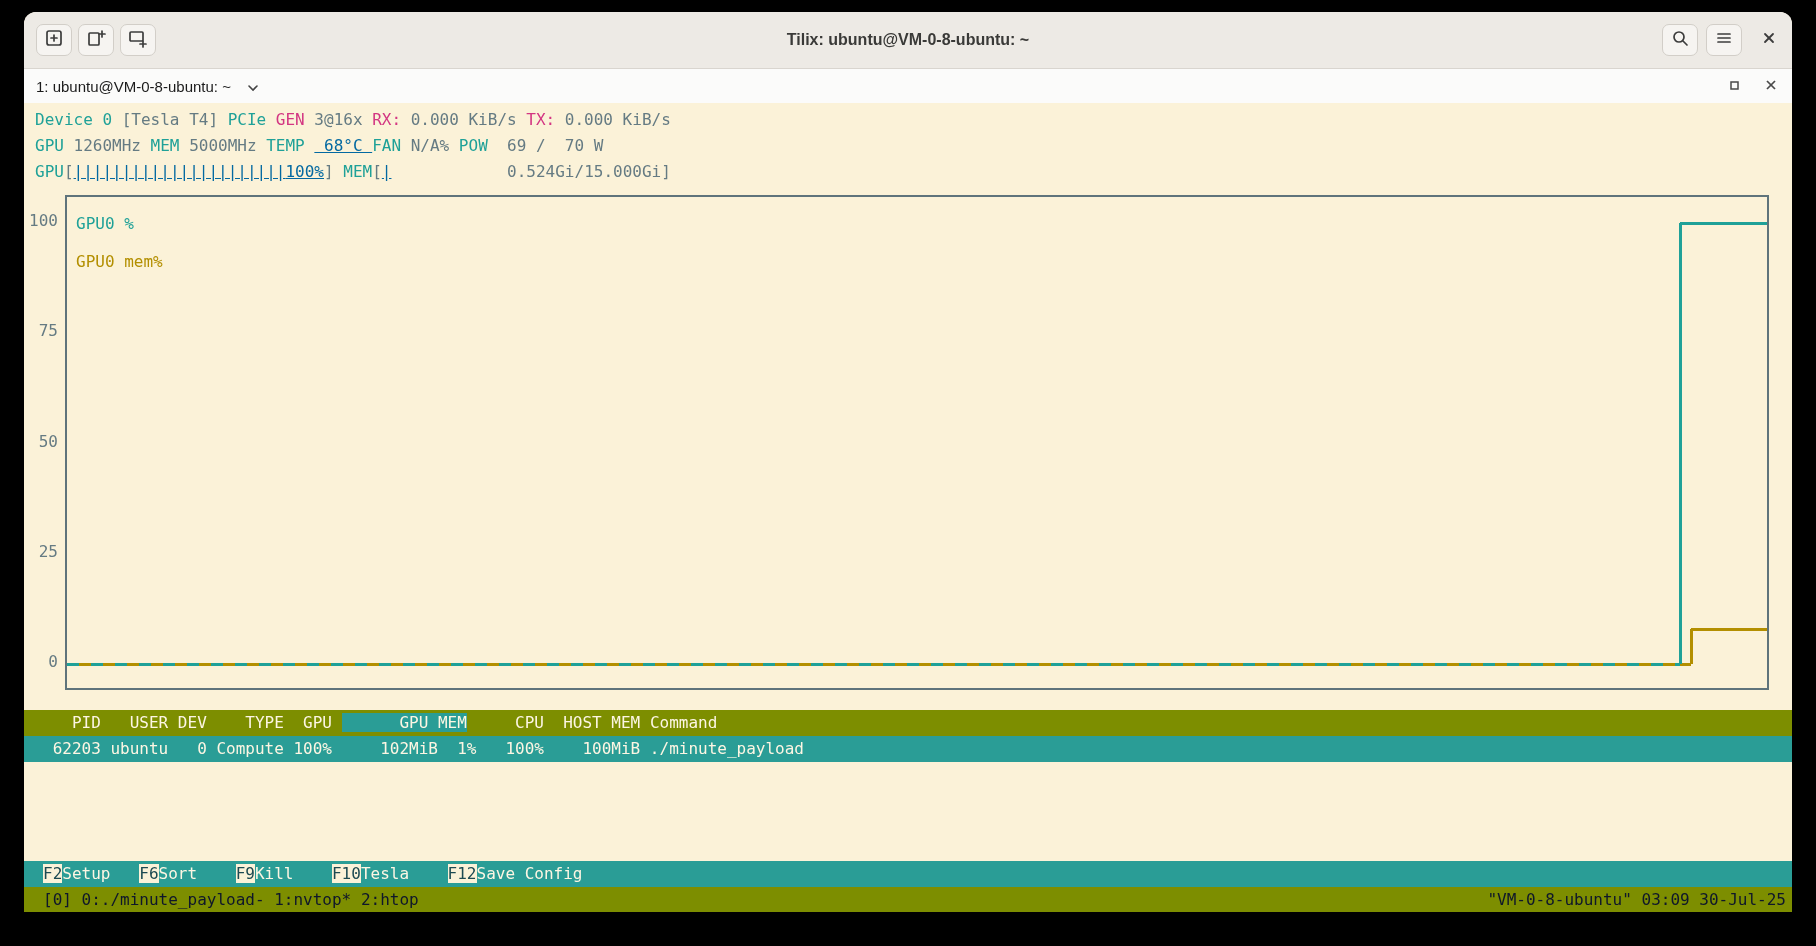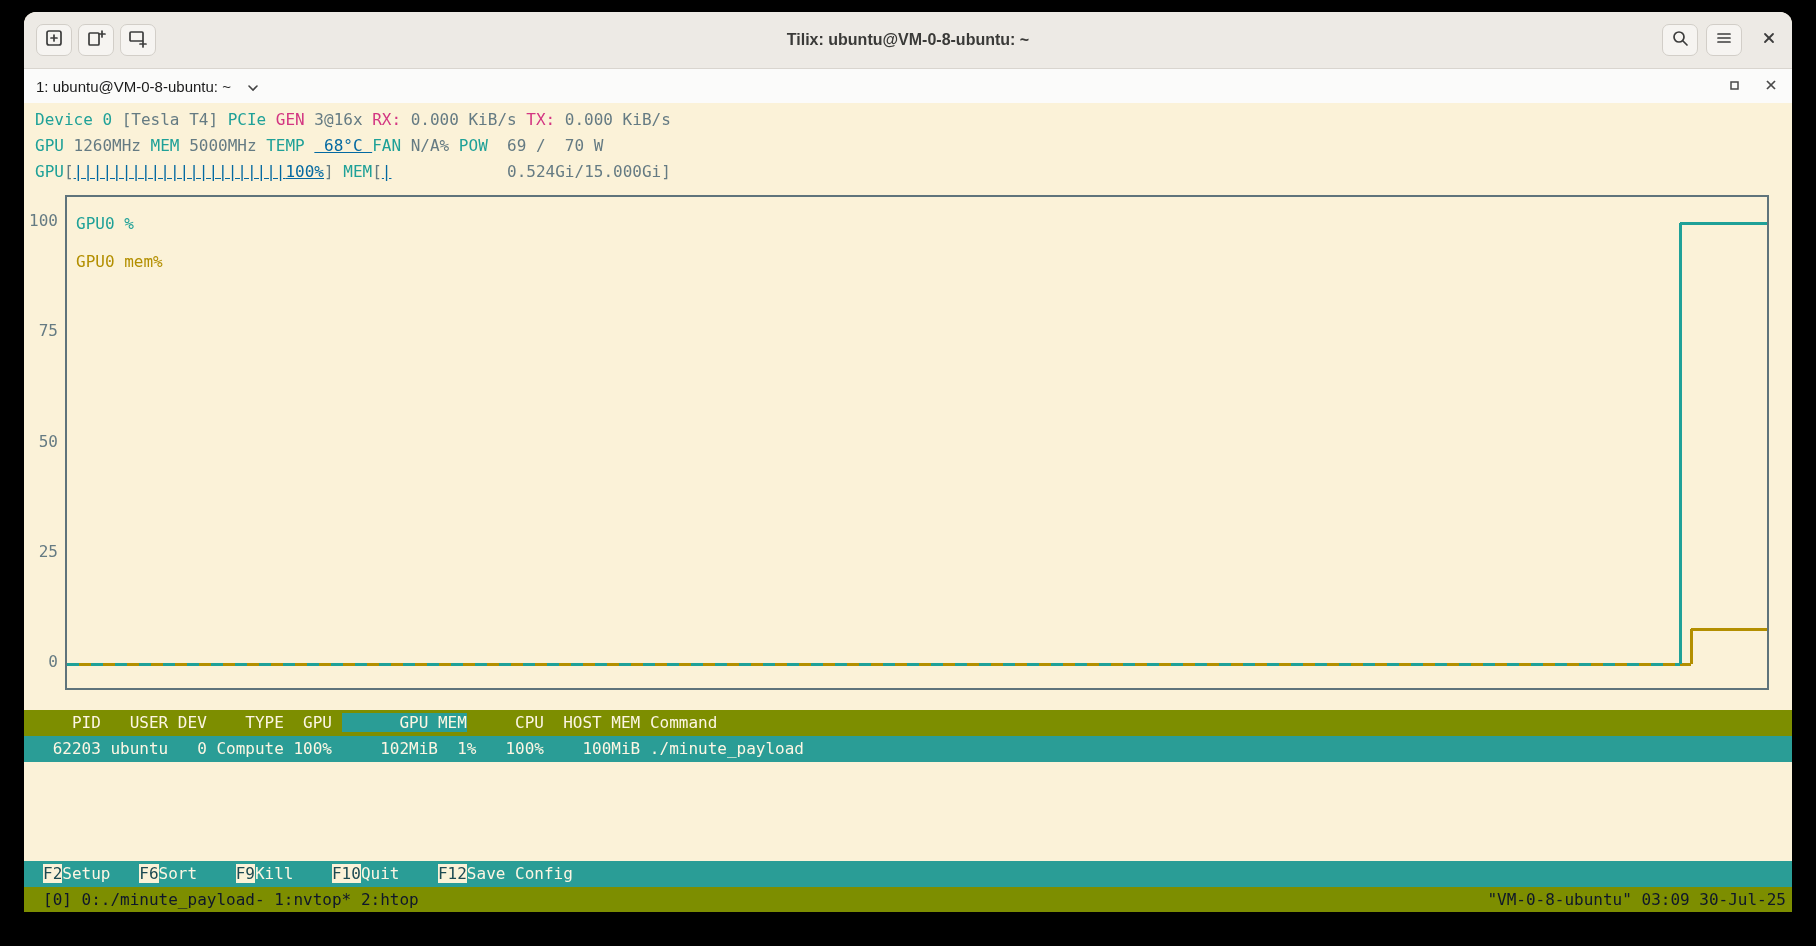--- a/index.html
+++ b/index.html
@@ -168,21 +168,21 @@
             <div class="ytick" style="top: 127.25px;">75</div>
             <div class="ytick" style="top: 237.5px;">50</div>
             <div class="ytick" style="top: 347.75px;">25</div>
             <div class="ytick" style="top: 458px;">0</div>
           </div>
       </div>
 
       <div class="bar thead"><span class="c-white">   PID   USER DEV    TYPE  GPU </span><span class="c-hsel">      GPU MEM</span><span class="c-white">     CPU  HOST MEM Command</span></div>
       <div class="bar trow"><span class="c-white"> 62203 ubuntu   0 Compute 100%     102MiB  1%   100%    100MiB ./minute_payload</span></div>
 
-      <div class="bar fbar"><span class="c-fk">F2</span><span class="c-white">Setup   </span><span class="c-fk">F6</span><span class="c-white">Sort    </span><span class="c-fk">F9</span><span class="c-white">Kill    </span><span class="c-fk">F10</span><span class="c-white">Quit    </span><span class="c-fk">F12</span><span class="c-white">Save Config</span></div>
+      <div class="bar fbar"><span class="c-fk">F2</span><span class="c-white">Setup   </span><span class="c-fk">F6</span><span class="c-white">Sort    </span><span class="c-fk">F9</span><span class="c-white">Kill    </span><span class="c-fk">F10</span><span class="c-white">Tesla    </span><span class="c-fk">F12</span><span class="c-white">Save Config</span></div>
 
       <div class="bar tmux">
         <span>[0] 0:./minute_payload- 1:nvtop* 2:htop</span>
         <span>"VM-0-8-ubuntu" 03:09 30-Jul-25</span>
       </div>
     </div>
 
   </div>
 </div>
 

